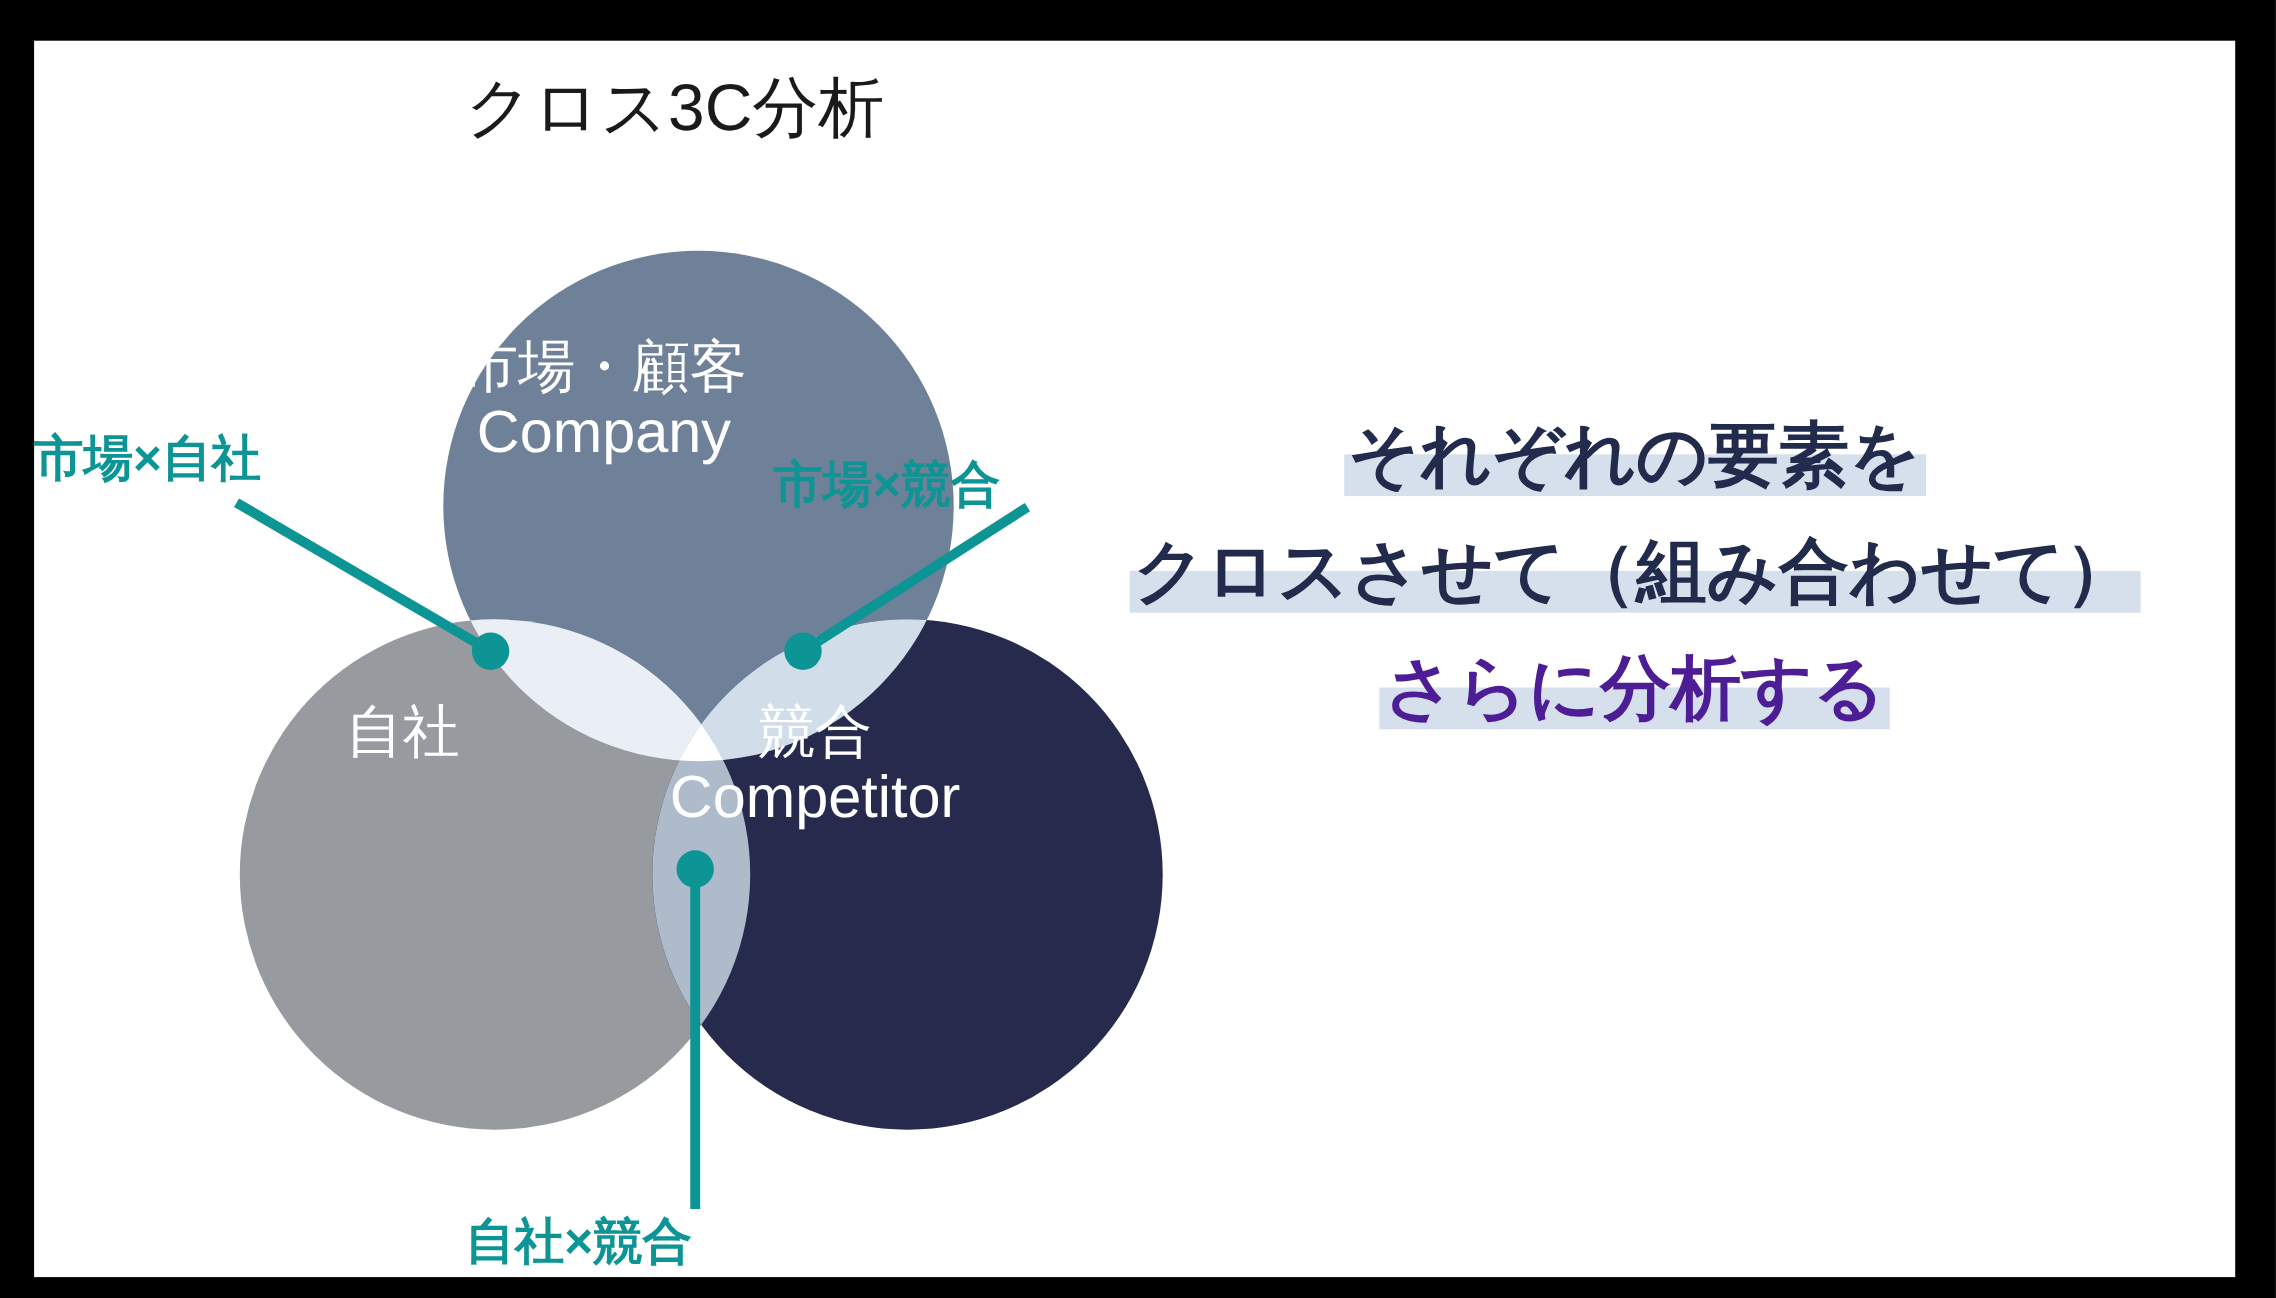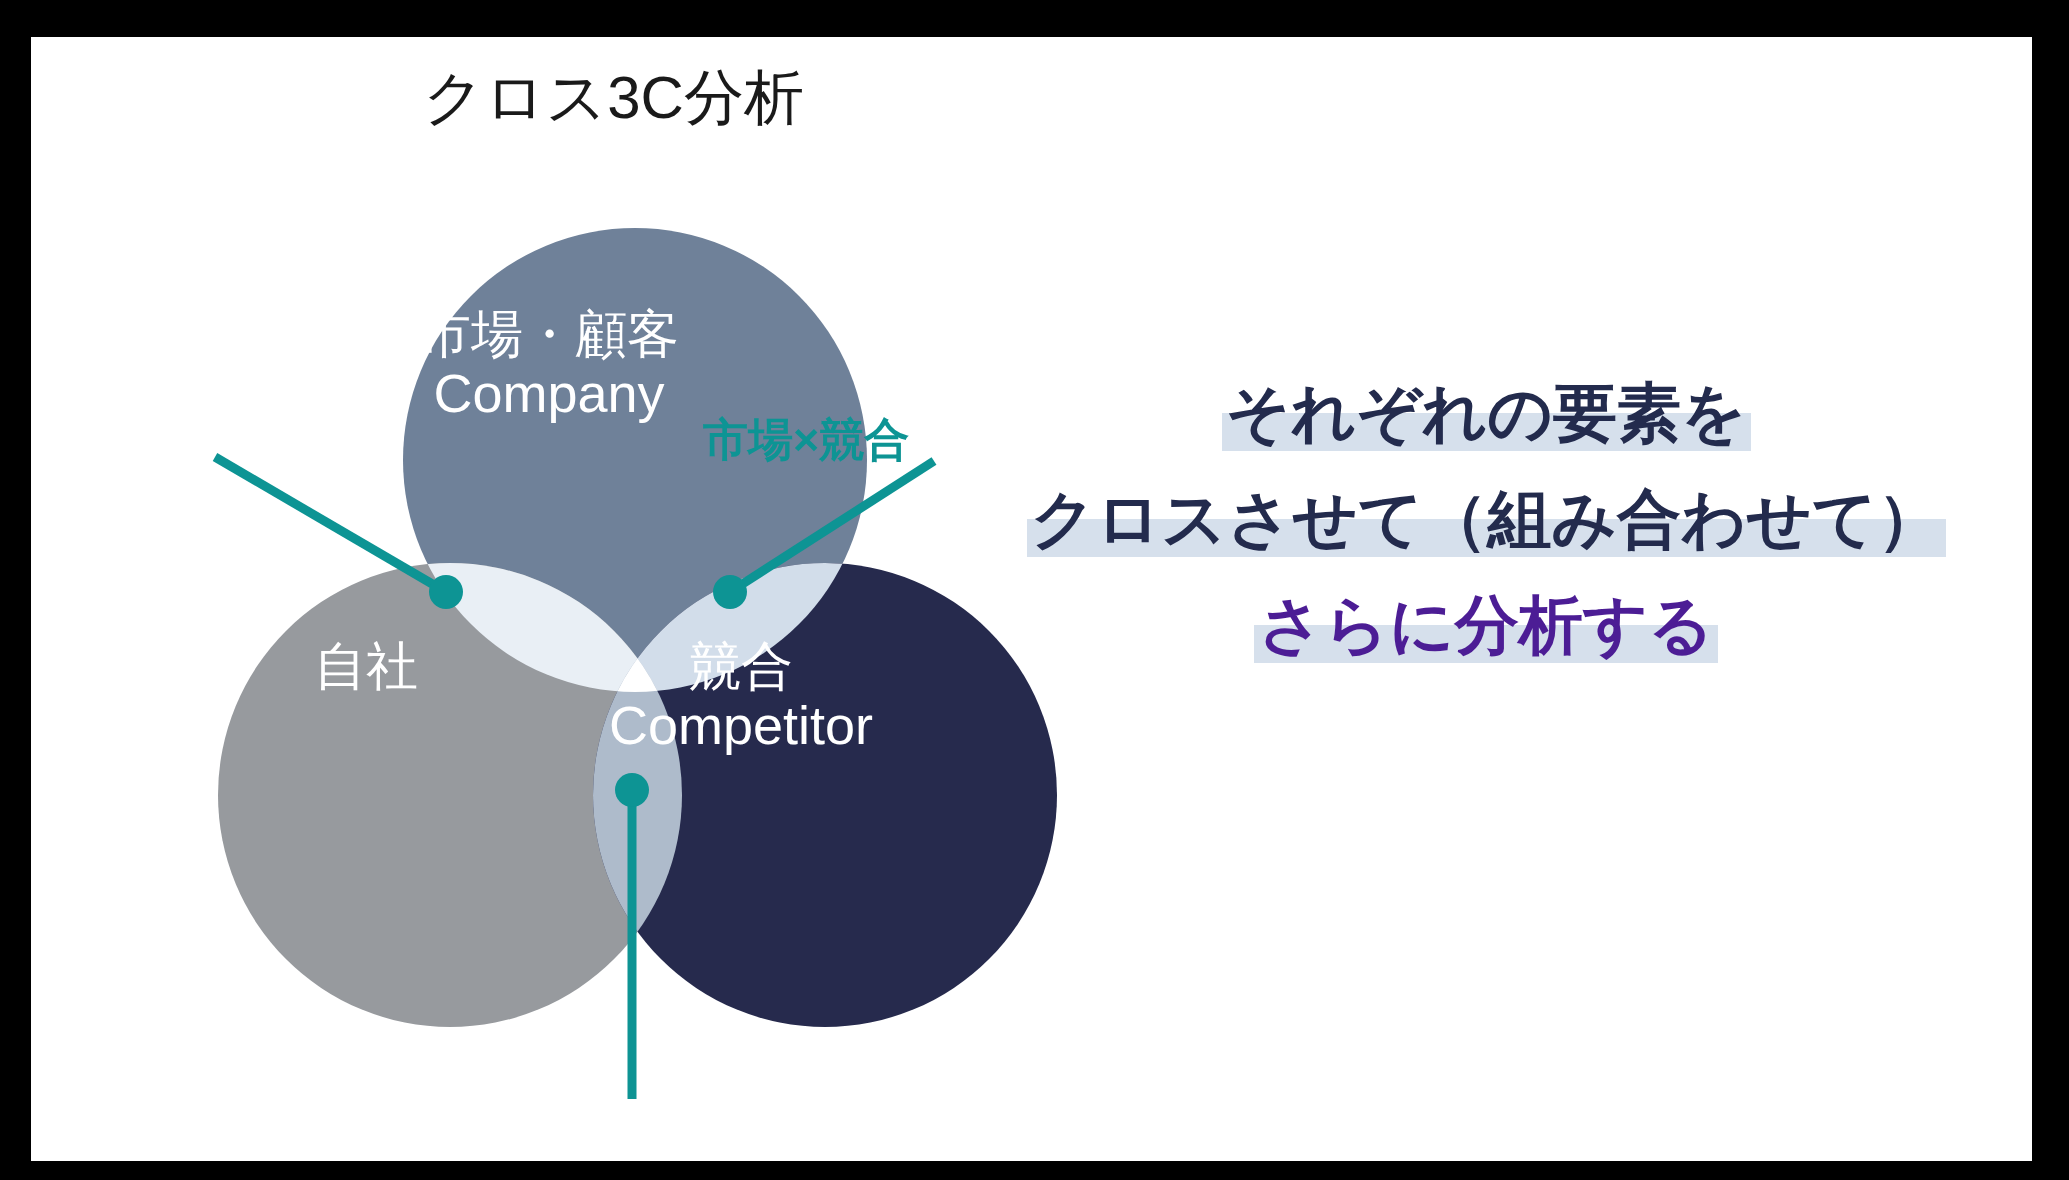--- a/index.html
+++ b/index.html
@@ -145,21 +145,23 @@
     <span class="cl-en">Company</span>
   </div>
   <div class="circle-label" id="lbl-company">
     <span class="cl-ja">自社</span>
   </div>
   <div class="circle-label" id="lbl-competitor">
     <span class="cl-ja">競合</span>
     <span class="cl-en">Competitor</span>
   </div>
 
+  <div class="cross-label" id="cross-market-company" style="color: rgb(13, 148, 148);">市場×自社</div>
   <div class="cross-label" id="cross-market-competitor" style="color: rgb(13, 148, 148);">市場×競合</div>
+  <div class="cross-label" id="cross-company-competitor" style="color: rgb(13, 148, 148);">自社×競合</div>
 
   <div id="right-text">
     <span class="rt-line" style="color: rgb(35, 43, 77);"><span class="hl">それぞれの要素を</span></span>
     <span class="rt-line" style="color: rgb(35, 43, 77);"><span class="hl">クロスさせて（組み合わせて）</span></span>
     <span class="rt-line" style="color: #4c1d95;"><span class="hl">さらに分析する</span></span>
   </div>
 
 </div>
 
 </body></html>

